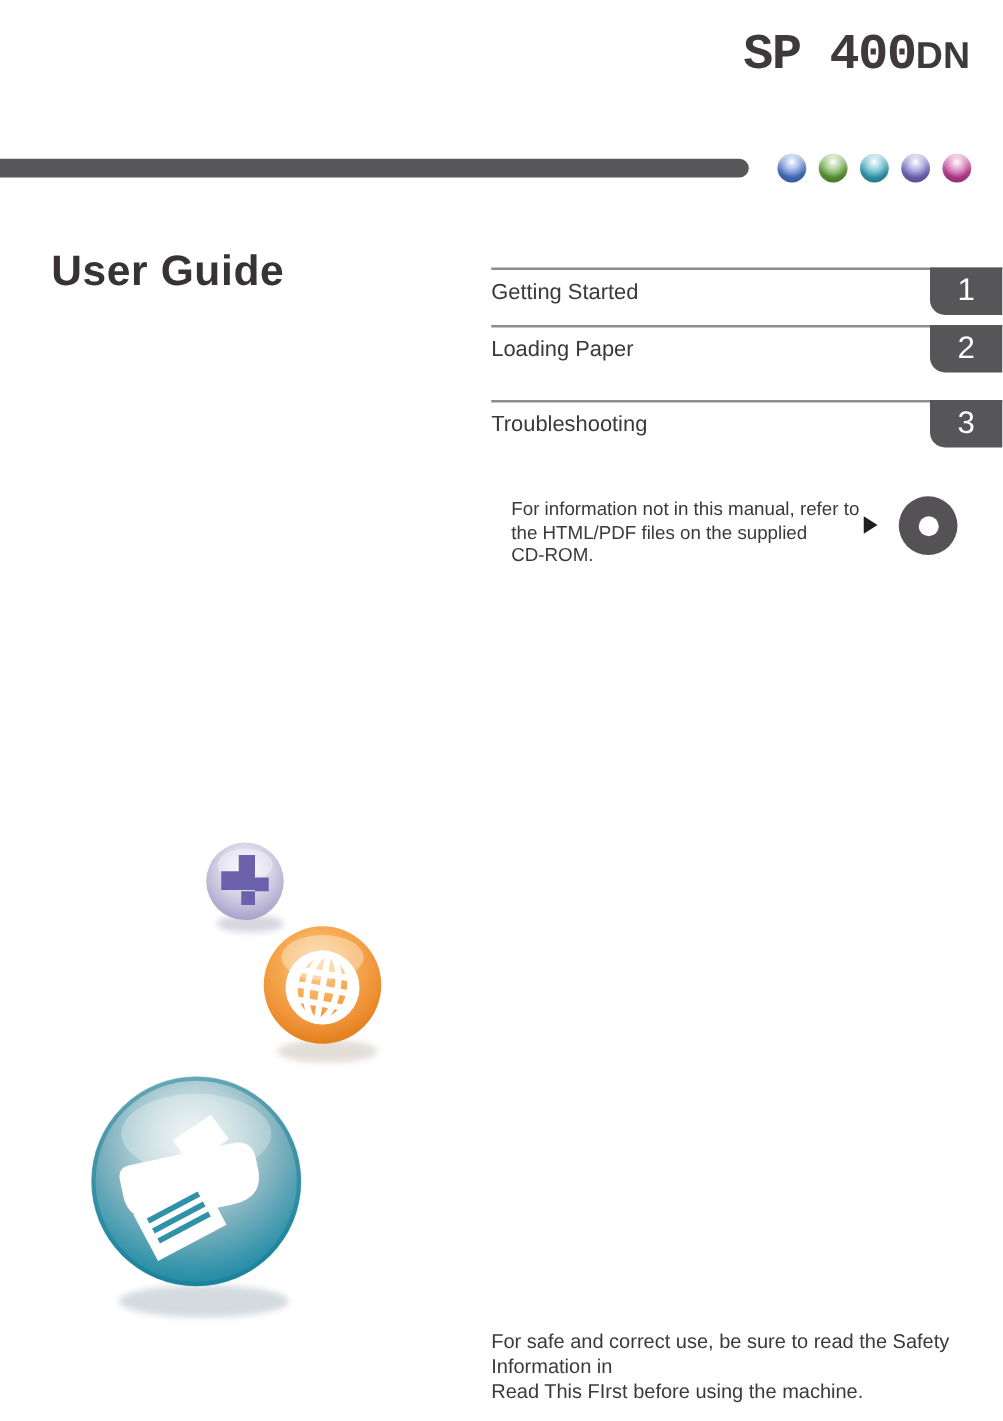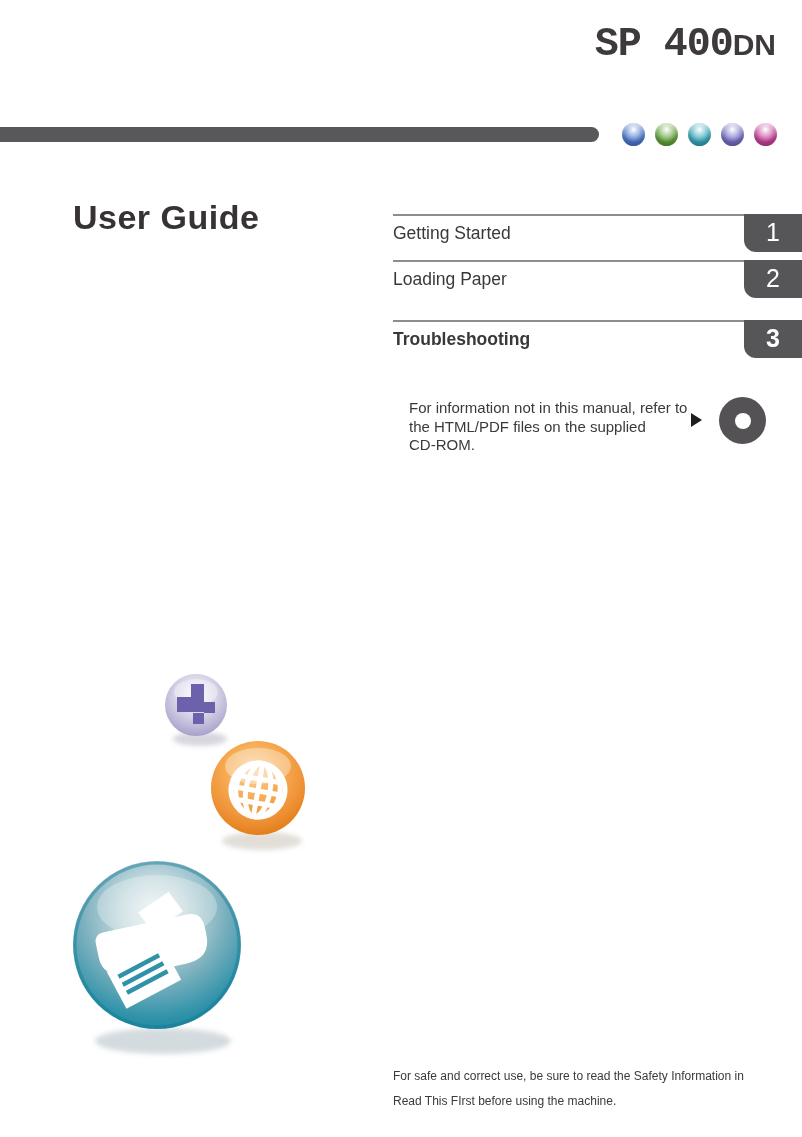--- a/index.html
+++ b/index.html
@@ -46,32 +46,31 @@
   }
 
   
   .page-title {
     position: absolute;
     left: 41px; top: 198px;
     font-size: 34px;
     font-weight: bold;
     color: #373334;
     letter-spacing: 0.5px;
-    margin-left: 32px;
   }
 
   
   .chapter-row {
     position: absolute;
     left: 393px; right: 0;
     height: 40px;
   }
   .chapter-row.r1 { top: 207px; margin-top: 7px; }
   .chapter-row.r2 { top: 260px; }
-  .chapter-row.r3 { top: 320px; font-weight: bold; }
+  .chapter-row.r3 { top: 320px; }
   .chapter-line {
     position: absolute;
     left: 0; right: 0; top: 0;
     height: 2px;
     background: #8d8d8d;
   }
   .chapter-label {
     position: absolute;
     left: 0; top: 9px;
     font-size: 17.5px;
@@ -129,22 +128,22 @@
     position: absolute;
     left: 50px; top: 650px;
     width: 280px; height: 430px;
   }
 
   
   .footer-note {
     position: absolute;
     left: 393px; top: 1064px;
     width: 400px;
-    font-size: 12px;
-    line-height: 25px;
+    font-size: 16px;
+    line-height: 20px;
     color: #3c3939;
     white-space: pre-line;
   }
 </style>
 </head>
 <body>
 
 <div class="logo">
   <span class="model">SP 400</span><span class="suffix">DN</span>
 </div>

